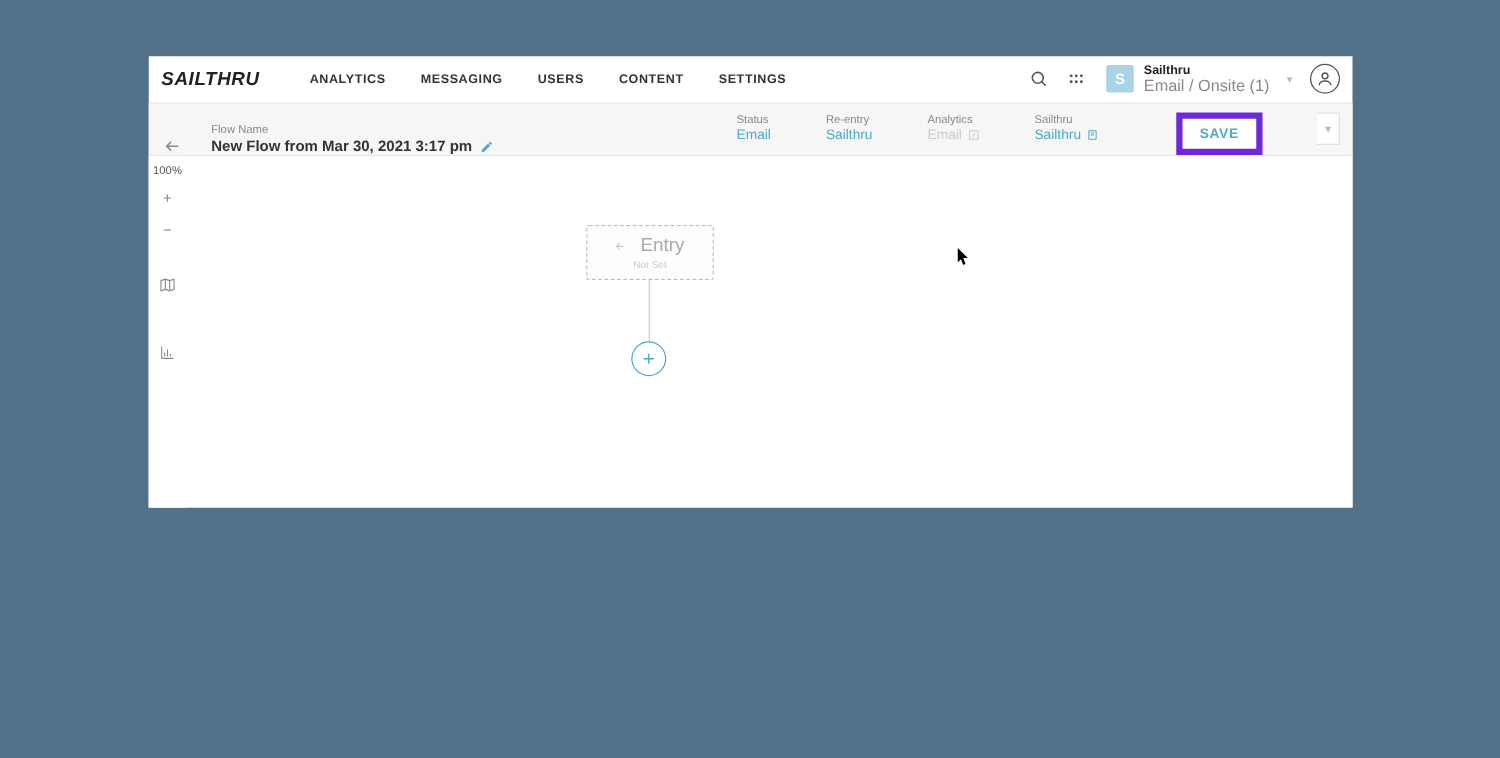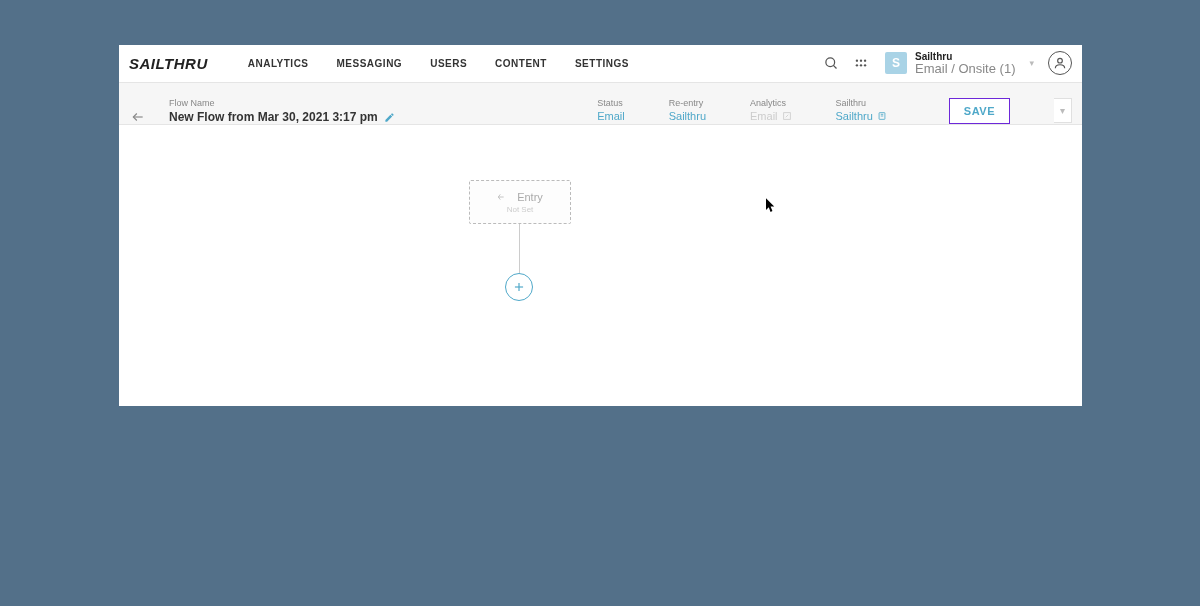--- a/index.html
+++ b/index.html
@@ -131,21 +131,21 @@
 .status-col { display: flex; flex-direction: column; }
 .status-val {
   font-size: 11px;
   color: #4fa8c9;
   display: flex;
   align-items: center;
   gap: 4px;
 }
 .status-val.muted { color: #ccc; }
 .save-btn {
-  border: 1px solid #6d28d9;
+  border: 5px solid #6d28d9;
   background: #fff;
   color: #4fa8c9;
   font-size: 11px;
   font-weight: 600;
   padding: 6px 14px;
   cursor: pointer;
   letter-spacing: 0.5px;
   margin-left: 18px;
 }
 .save-chev {
@@ -196,21 +196,21 @@
   height: 44px;
   border: 1px dashed #bbb;
   border-radius: 2px;
   background: #fdfdfd;
   display: flex;
   flex-direction: column;
   align-items: center;
   justify-content: center;
   gap: 2px;
 }
-.entry-title { font-size: 11px; color: #aaa; display: flex; align-items: center; gap: 12px; }
+.entry-title { font-size: 15px; color: #aaa; display: flex; align-items: center; gap: 12px; }
 .entry-sub { font-size: 8px; color: #ccc; }
 .connector-line {
   position: absolute;
   left: 400px;
   top: 99px;
   width: 1px;
   height: 50px;
   background: #ccc;
 }
 .add-node {
@@ -333,20 +333,43 @@
               <line x1="9" y1="12" x2="15" y2="12"></line>
             </svg>
         </div>
       </div>
       <button class="save-btn">SAVE</button>
       <button class="save-chev">▾</button>
     </div>
   </div>
 
   <div class="workspace">
+    <div class="side-rail">
+      <div class="zoom-label">100%</div>
+      <div class="rail-btn">+</div>
+      <div class="rail-btn">−</div>
+      <div style="height:10px"></div>
+      <div class="rail-btn">
+        <svg width="14" height="14" viewBox="0 0 24 24" fill="none" stroke="currentColor" stroke-width="1.5">
+            <polygon points="3 6 9 4 15 6 21 4 21 18 15 20 9 18 3 20"></polygon>
+            <line x1="9" y1="4" x2="9" y2="18"></line>
+            <line x1="15" y1="6" x2="15" y2="20"></line>
+          </svg>
+      </div>
+      <div style="height:20px"></div>
+      <div class="rail-btn">
+        <svg width="14" height="14" viewBox="0 0 24 24" fill="none" stroke="currentColor" stroke-width="1.5">
+            <line x1="4" y1="20" x2="4" y2="4"></line>
+            <line x1="4" y1="20" x2="20" y2="20"></line>
+            <line x1="8" y1="17" x2="8" y2="12"></line>
+            <line x1="12" y1="17" x2="12" y2="8"></line>
+            <line x1="16" y1="17" x2="16" y2="14"></line>
+          </svg>
+      </div>
+    </div>
 
     <div class="entry-node">
       <div class="entry-title">
         <svg width="8" height="8" viewBox="0 0 24 24" fill="none" stroke="currentColor" stroke-width="2">
             <polyline points="10 4 4 12 10 20"></polyline>
             <line x1="4" y1="12" x2="20" y2="12"></line>
           </svg>
         <span>Entry</span>
       </div>
       <div class="entry-sub">Not Set</div>

